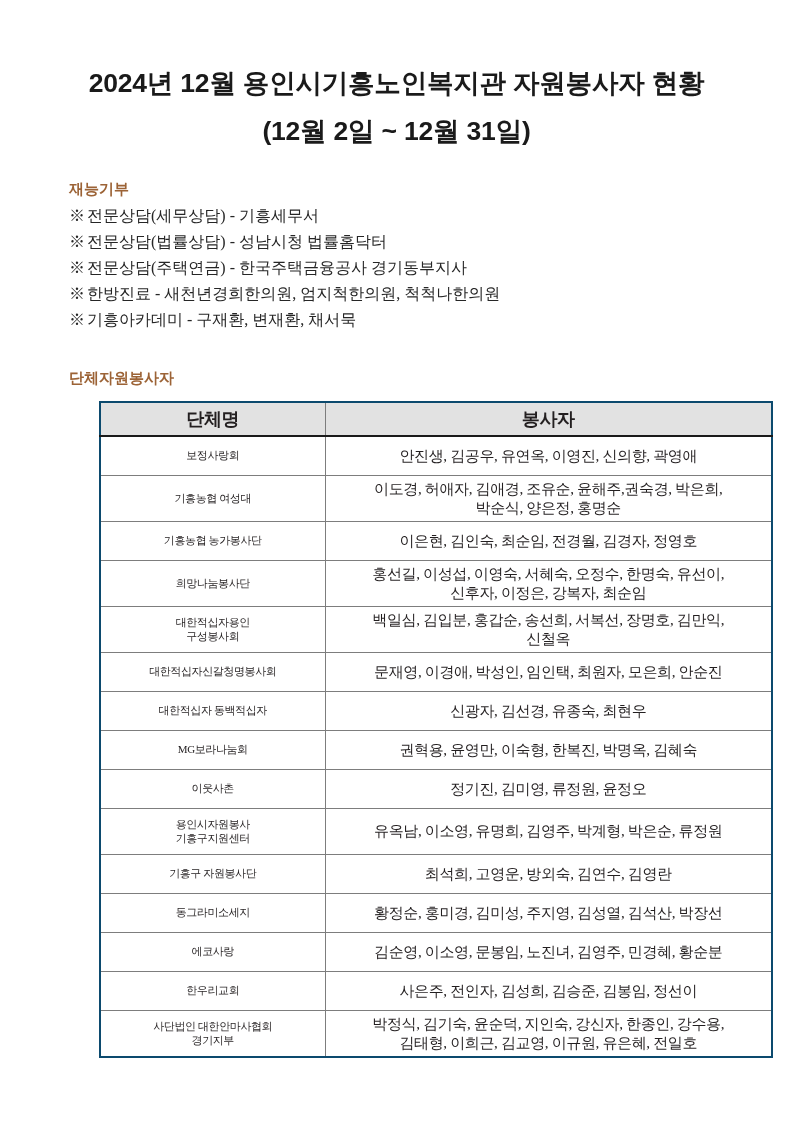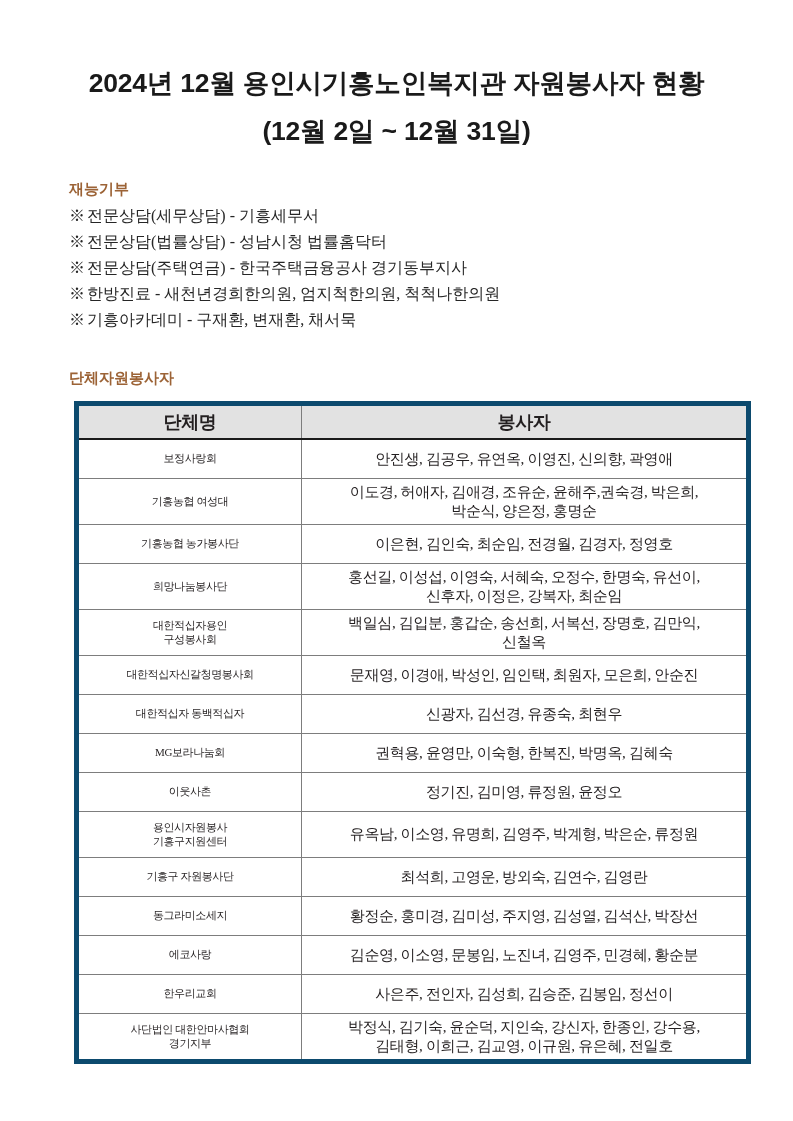--- a/index.html
+++ b/index.html
@@ -82,21 +82,22 @@
   }
 
   
   .table-wrap {
     padding: 16px 0 0 62px;
   }
   table.vol-table {
     border-collapse: collapse;
     width: 672px;
     table-layout: fixed;
-    border: 5px solid #0c4a6e;
+    border: 2px solid #0c4a6e;
+    margin-left: 25px;
   }
   table.vol-table col.c-org  { width: 225px; }
   table.vol-table col.c-vols { width: 447px; }
 
   table.vol-table th,
   table.vol-table td {
     border: 1px solid #7d7d7d;
     text-align: center;
     vertical-align: middle;
     font-family: "Liberation Serif", "DejaVu Serif", serif;

